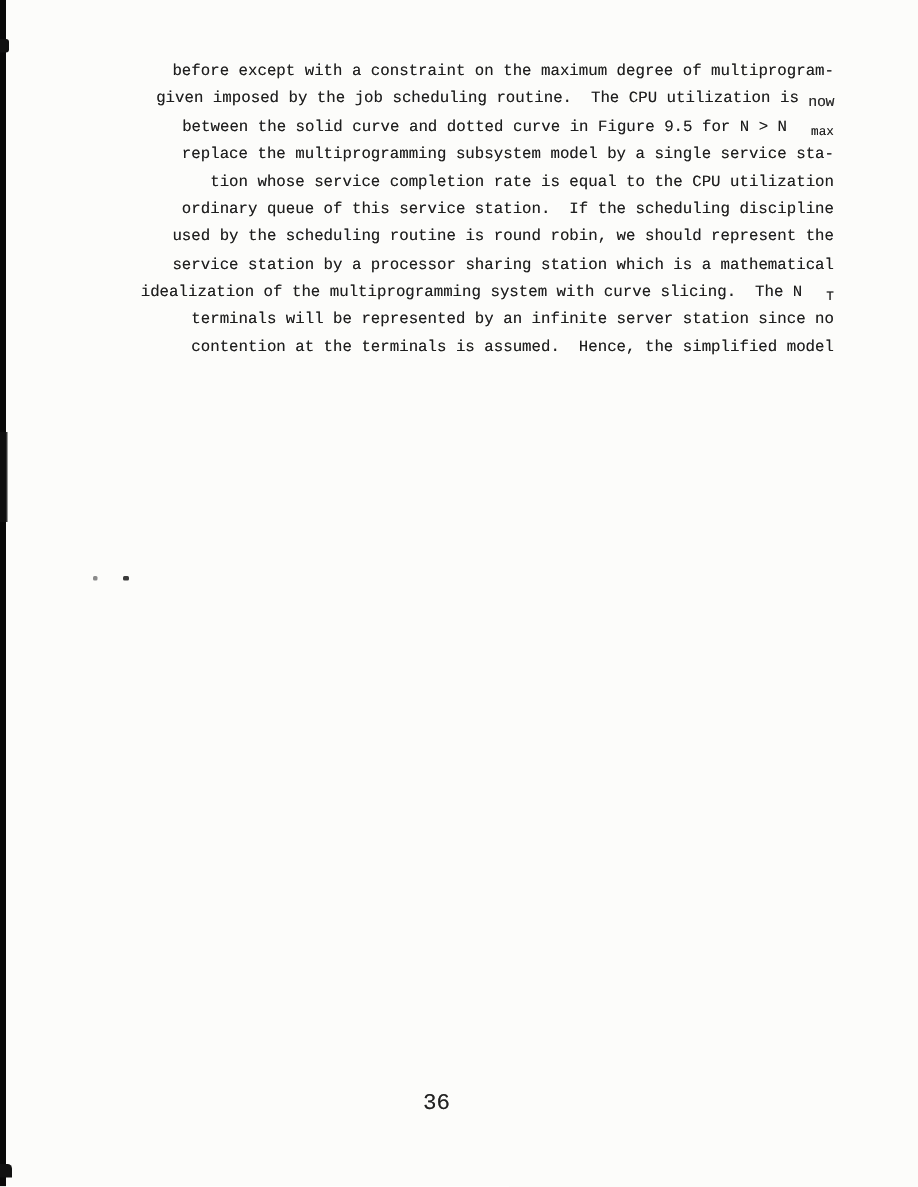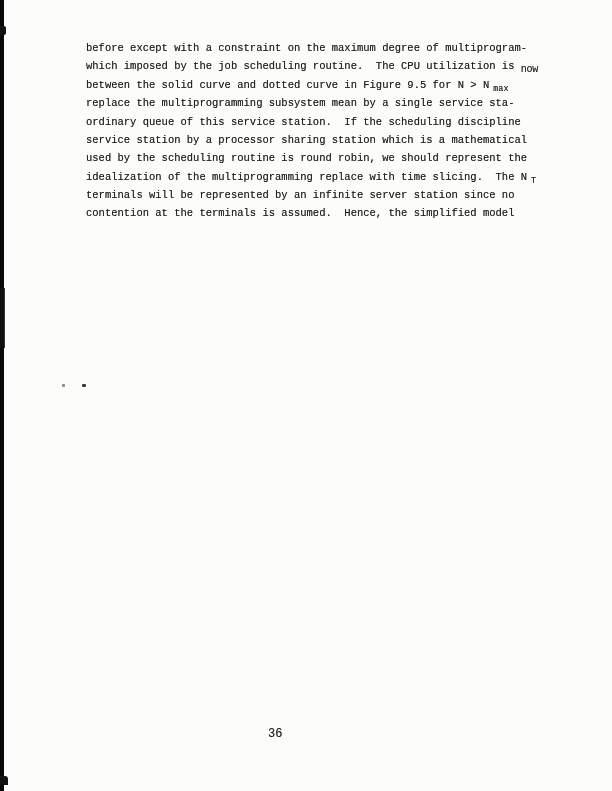--- a/index.html
+++ b/index.html
@@ -34,74 +34,76 @@
   
   .body-text {
     position: absolute;
     left: 86px;
     top: 39px;
     width: 470px;
     font-size: 10.5px;
     line-height: 18.38px;
     color: #1e1e1e;
     text-shadow: 0 0 0.4px rgba(20,20,20,0.55);
+    text-align: right;
   }
   .body-text .line {
     white-space: pre;
     height: 18.38px;
   }
   .seg-sub {
     display: inline-block;
     font-size: 8.5px;
     transform: translateY(3px);
-    margin-left: 4px;
+    margin-left: 16px;
   }
   .seg-ins {
     display: inline-block;
     font-size: 10px;
     transform: translateY(2.5px);
     letter-spacing: -0.3px;
     color: #2c2c2c;
   }
   
   .speck {
     position: absolute;
     border-radius: 1px;
   }
   .speck-a { left: 62px; top: 384px; width: 3px; height: 3px; background: #8a8a8a; }
   .speck-b { left: 82px; top: 384px; width: 4px; height: 3px; background: #3a3a3a; }
   
   .page-number {
     position: absolute;
-    left: 268px;
+    left: 282px;
     top: 727px;
-    font-size: 12px;
+    font-size: 15px;
     color: #222222;
     text-shadow: 0 0 0.4px rgba(20,20,20,0.5);
   }
 </style>
 </head>
 <body>
 
 <div class="page">
 
   <div class="scan-strip"></div>
   <div class="scan-nub nub-a"></div>
   <div class="scan-nub nub-b"></div>
   <div class="scan-nub nub-c"></div>
 
   <div class="body-text" id="body-text">
       <div class="line"><span>before except with a constraint on the maximum degree of multiprogram-</span></div>
-      <div class="line"><span>which imposed by the job scheduling routine.  The CPU utilization is </span><span class="seg-ins">now</span></div>
+      <div class="line"><span>given imposed by the job scheduling routine.  The CPU utilization is </span><span class="seg-ins">now</span></div>
       <div class="line"><span>between the solid curve and dotted curve in Figure 9.5 for N &gt; N</span><span class="seg-sub">max</span></div>
-      <div class="line"><span>replace the multiprogramming subsystem mean by a single service sta-</span></div>
+      <div class="line"><span>replace the multiprogramming subsystem model by a single service sta-</span></div>
+      <div class="line"><span>tion whose service completion rate is equal to the CPU utilization</span></div>
       <div class="line"><span>ordinary queue of this service station.  If the scheduling discipline</span></div>
+      <div class="line"><span>used by the scheduling routine is round robin, we should represent the</span></div>
       <div class="line"><span>service station by a processor sharing station which is a mathematical</span></div>
-      <div class="line"><span>used by the scheduling routine is round robin, we should represent the</span></div>
-      <div class="line"><span>idealization of the multiprogramming replace with time slicing.  The N</span><span class="seg-sub">T</span></div>
+      <div class="line"><span>idealization of the multiprogramming system with curve slicing.  The N</span><span class="seg-sub">T</span></div>
       <div class="line"><span>terminals will be represented by an infinite server station since no</span></div>
       <div class="line"><span>contention at the terminals is assumed.  Hence, the simplified model</span></div>
     </div>
 
   <div class="speck speck-a"></div>
   <div class="speck speck-b"></div>
 
   <div class="page-number">36</div>
 
 </div>

